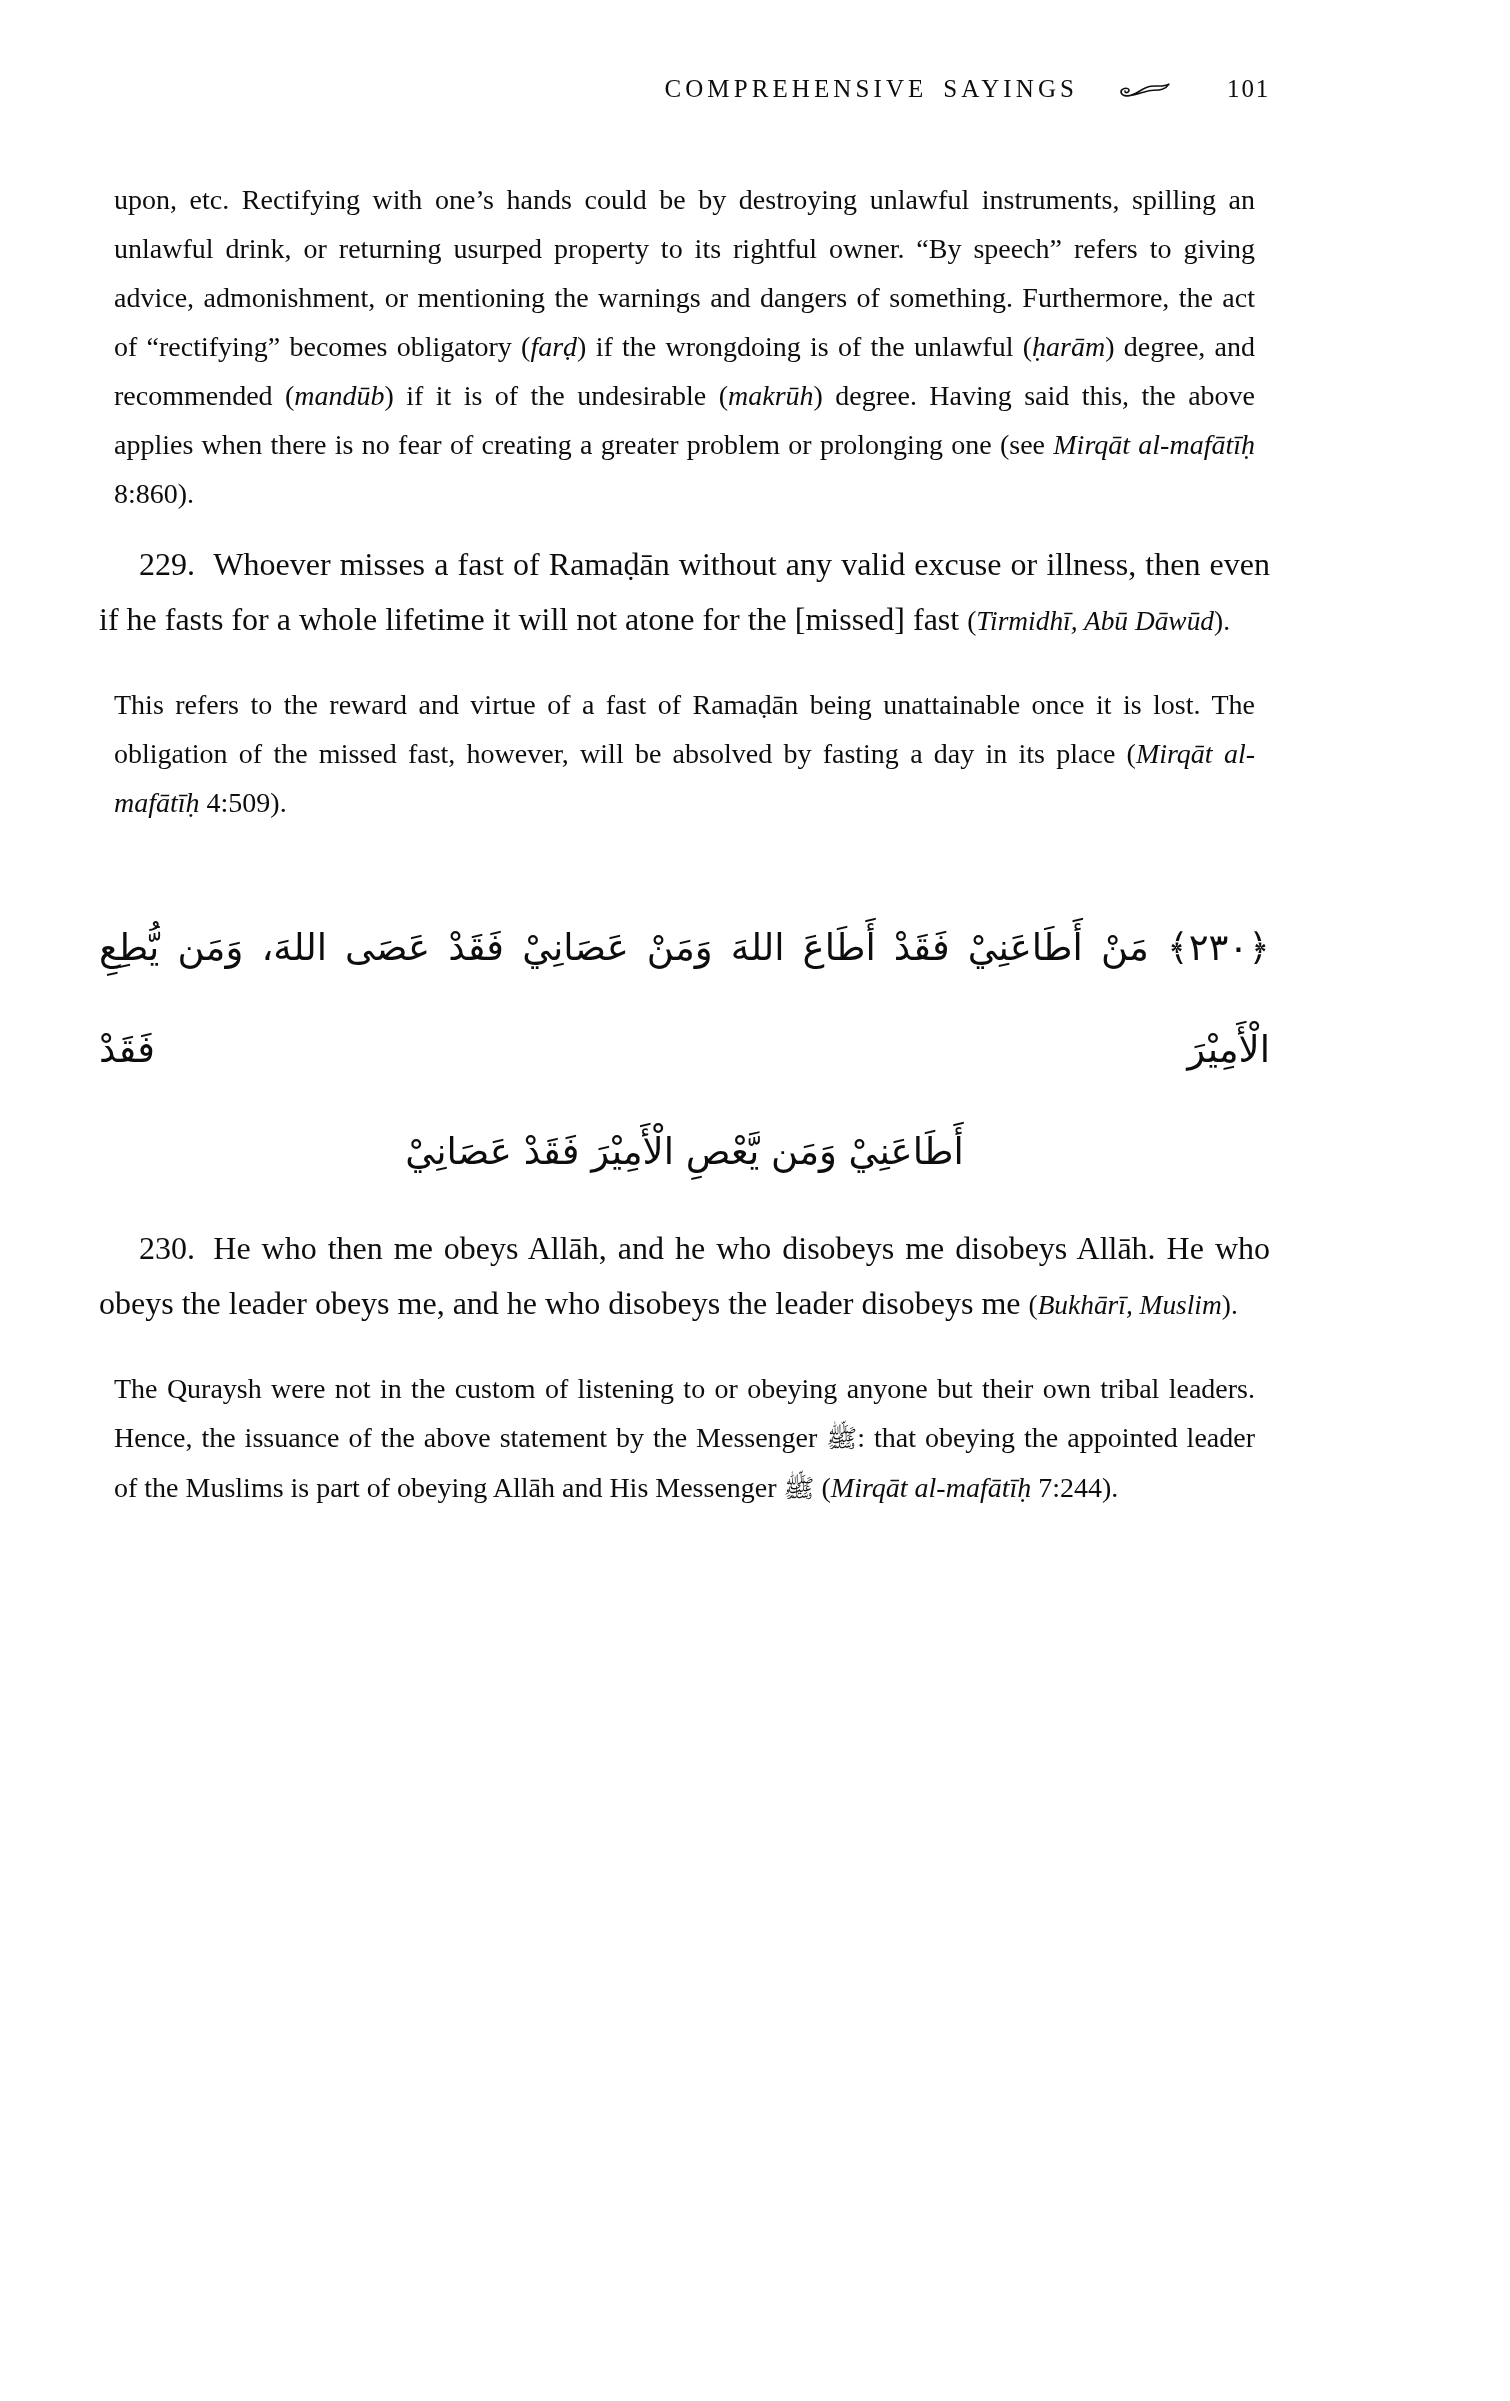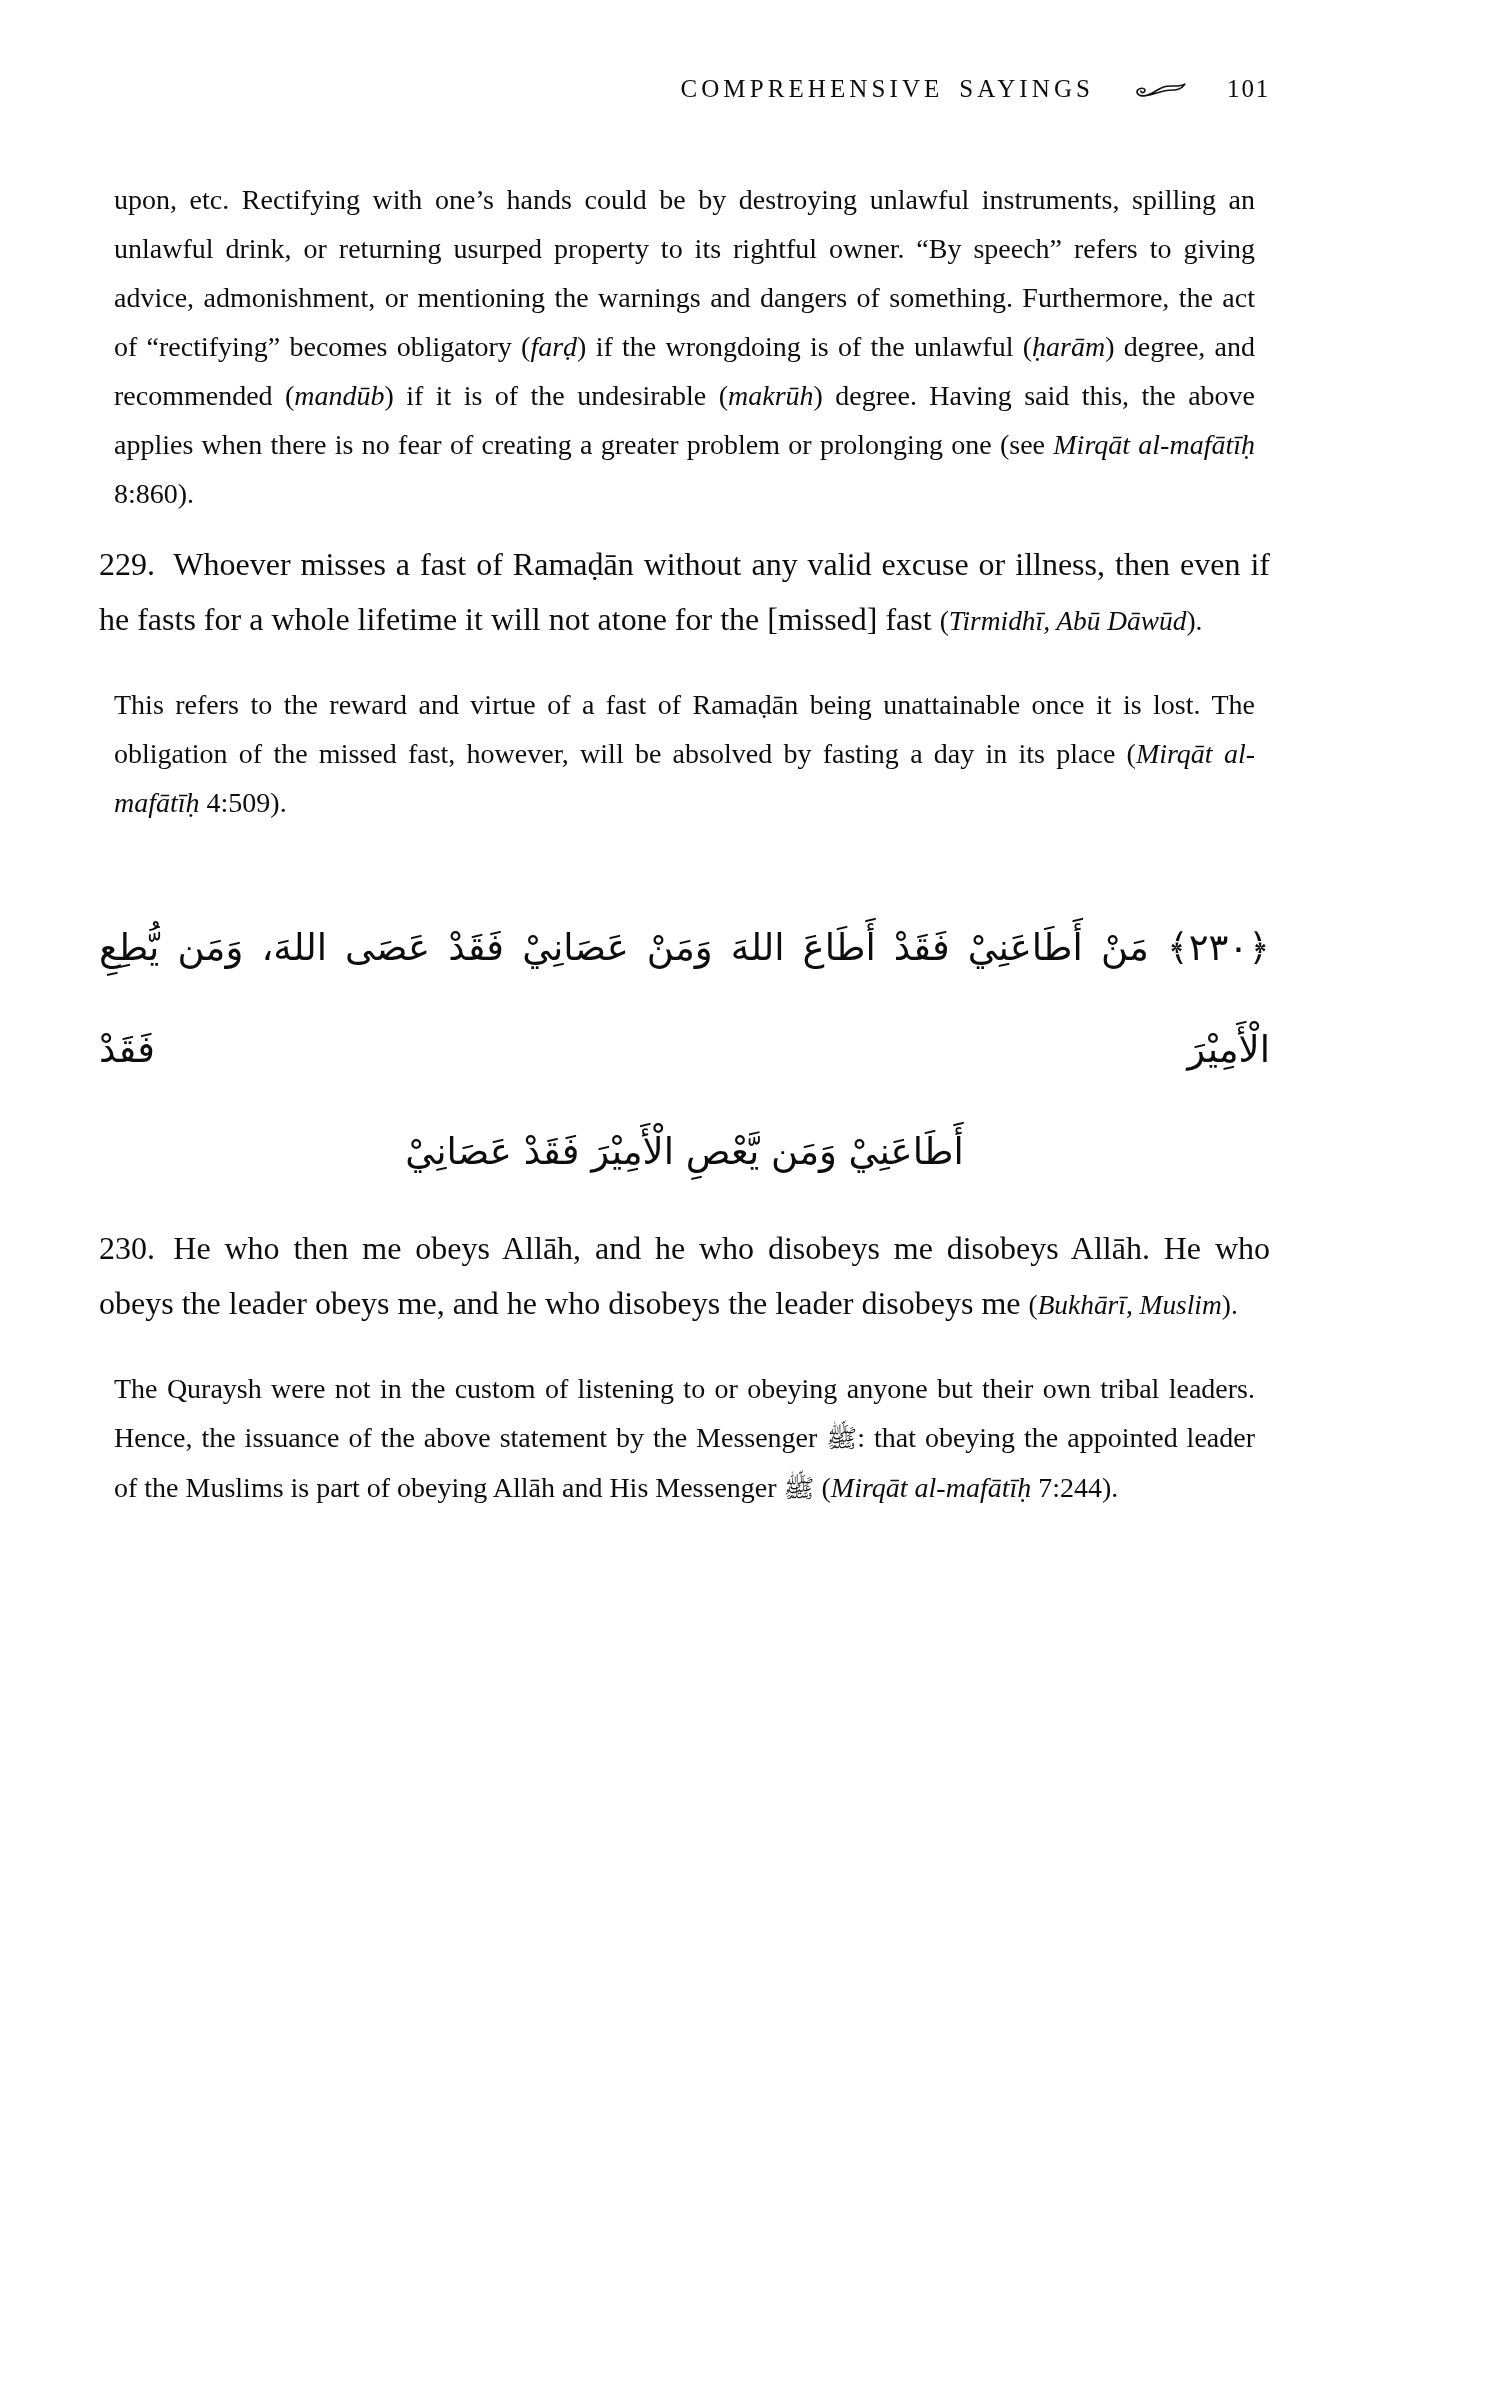--- a/index.html
+++ b/index.html
@@ -37,20 +37,21 @@
     word-spacing: 5.5px;
   }
   .head-ornament {
     display: inline-flex;
     align-items: center;
     position: relative;
     top: 1.8px;
   }
   .head-page {
     letter-spacing: 1.8px;
+    margin-left: 16px;
   }
   
   .body-text {
     margin: 15px;
     font-size: 28px;
     line-height: 49px;
     text-align: justify;
   }
   .intro {
     margin-top: 73px;
@@ -75,20 +76,21 @@
   }
   
   .translation {
     margin: 18.3px 0 0 0;
     font-size: 32px;
     line-height: 55px;
     text-align: justify;
   }
   .hadith-number {
     margin-right: 18.3px;
+    margin-left: 40px;
   }
   
   .commentary {
     margin-top: 31px;
   }
   .cite {
     font-size: 27.4px;
   }
   .honorific {
     font-family: "DejaVu Sans", sans-serif;

